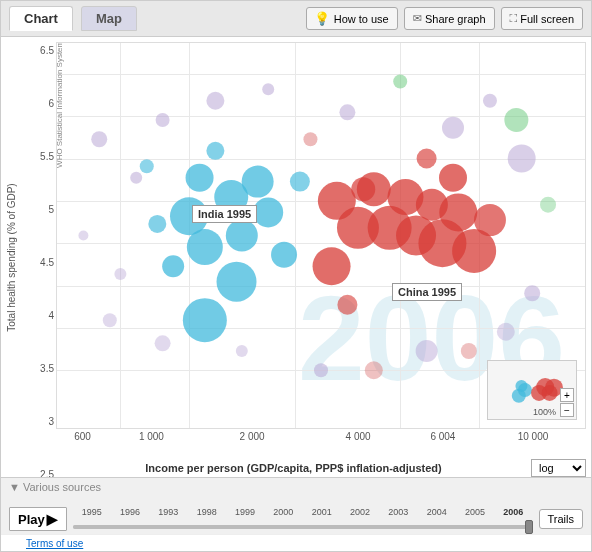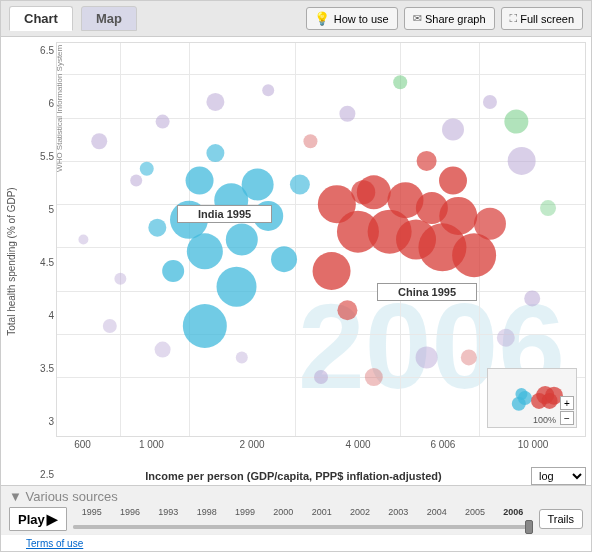--- a/index.html
+++ b/index.html
@@ -37,39 +37,39 @@
     .watermark { position: absolute; font-size: 120px; font-weight: bold; color: rgba(173,216,230,0.35); right: 20px; bottom: 30px; z-index: 0; line-height: 1; pointer-events: none; }
     
     
     .who-label { position: absolute; left: 2px; bottom: 50%; font-size: 8px; color: #888; transform: rotate(-90deg) translateX(50%); transform-origin: left center; white-space: nowrap; z-index: 1; }
     
     
     .grid-line-h { position: absolute; left: 0; right: 0; border-top: 1px solid #e8e8e8; }
     .grid-line-v { position: absolute; top: 0; bottom: 0; border-left: 1px solid #e8e8e8; }
     
     
-    .bubble-label { position: absolute; background: #fff; border: 1px solid #999; padding: 2px 20px; font-size: 11px; font-weight: bold; color: #333; white-space: nowrap; z-index: 10; pointer-events: none; }
+    .bubble-label { position: absolute; background: #fff; border: 1px solid #999; padding: 2px 5px; font-size: 11px; font-weight: bold; color: #333; white-space: nowrap; z-index: 10; pointer-events: none; margin-left: 15px; }
     
     
     .mini-map { position: absolute; bottom: 8px; right: 8px; width: 90px; height: 60px; background: #f5f5f5; border: 1px solid #ccc; z-index: 5; }
     .mini-map-content { width: 100%; height: 100%; position: relative; overflow: hidden; }
     .zoom-controls { position: absolute; bottom: 2px; right: 2px; display: flex; flex-direction: column; gap: 1px; }
     .zoom-btn { width: 14px; height: 14px; background: #fff; border: 1px solid #aaa; font-size: 10px; display: flex; align-items: center; justify-content: center; cursor: pointer; }
     .zoom-pct { position: absolute; bottom: 2px; right: 20px; font-size: 9px; color: #555; }
     
     
     .x-axis { height: 30px; display: flex; align-items: flex-start; padding-top: 2px; margin-right: 5px; position: relative; }
     .x-tick { position: absolute; font-size: 10px; color: #555; transform: translateX(-50%); }
     
     
     .x-axis-label { text-align: center; font-size: 11px; font-weight: bold; color: #333; padding: 2px 0; }
     
     
     .bottom-bar { background: #f0f0f0; border-top: 1px solid #ccc; padding: 3px 8px; }
-    .sources-row { font-size: 13px; color: #888; margin-bottom: 3px; }
+    .sources-row { font-size: 11px; color: #888; margin-bottom: 14px; }
     .timeline-row { display: flex; align-items: center; gap: 6px; }
     .play-btn { display: flex; align-items: center; gap: 2px; padding: 3px 8px; border: 1px solid #aaa; border-radius: 1px; background: #fff; cursor: pointer; font-size: 13px; font-weight: bold; }
     .year-marker { font-size: 9px; color: #555; flex: 1; text-align: center; cursor: pointer; }
     .year-marker.active { font-weight: bold; color: #333; }
     .trails-btn { padding: 3px 8px; border: 1px solid #aaa; border-radius: 3px; background: #fff; cursor: pointer; font-size: 11px; }
     
     
     .footer { padding: 2px 25px; background: #fff; border-top: 1px solid #eee; }
     .footer a { font-size: 10px; color: #0066cc; text-decoration: underline; }
   </style>
@@ -228,21 +228,21 @@
           </div>
         </div>
 
       </div>
 
       <div class="x-axis" style="padding-left:5px;margin-left:0;">
         <span class="x-tick" style="left:5%;">600</span>
         <span class="x-tick" style="left:18%;">1 000</span>
         <span class="x-tick" style="left:37%;">2 000</span>
         <span class="x-tick" style="left:57%;">4 000</span>
-        <span class="x-tick" style="left:73%;">6 006</span>
+        <span class="x-tick" style="left:73%;">6 004</span>
         <span class="x-tick" style="left:90%;">10 000</span>
       </div>
 
       <div style="display:flex;align-items:center;margin-right:5px;">
         <div class="x-axis-label" style="flex:1;">Income per person (GDP/capita, PPP$ inflation-adjusted)</div>
         <select style="font-size:11px;padding:1px 3px;border:1px solid #aaa;background:#fff;cursor:pointer;">
           <option>log</option>
           <option>linear</option>
         </select>
       </div>

